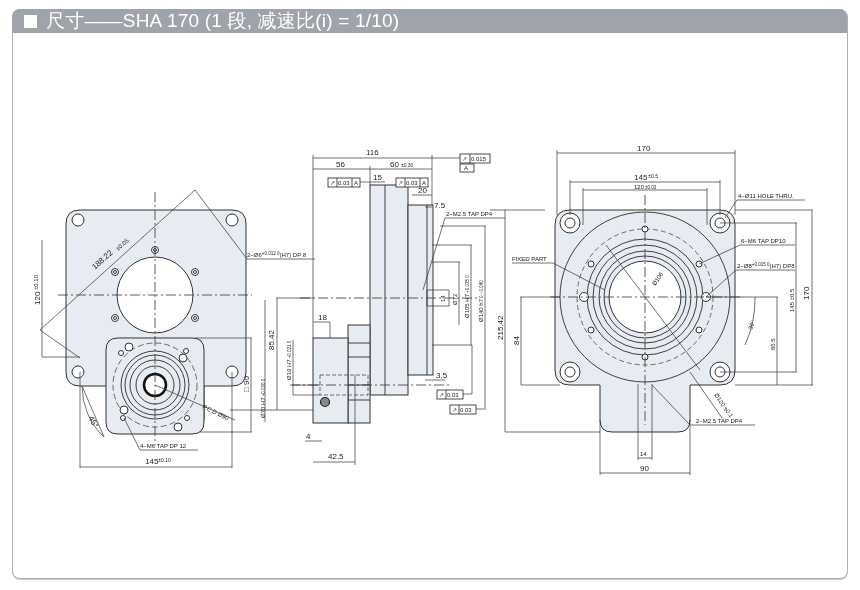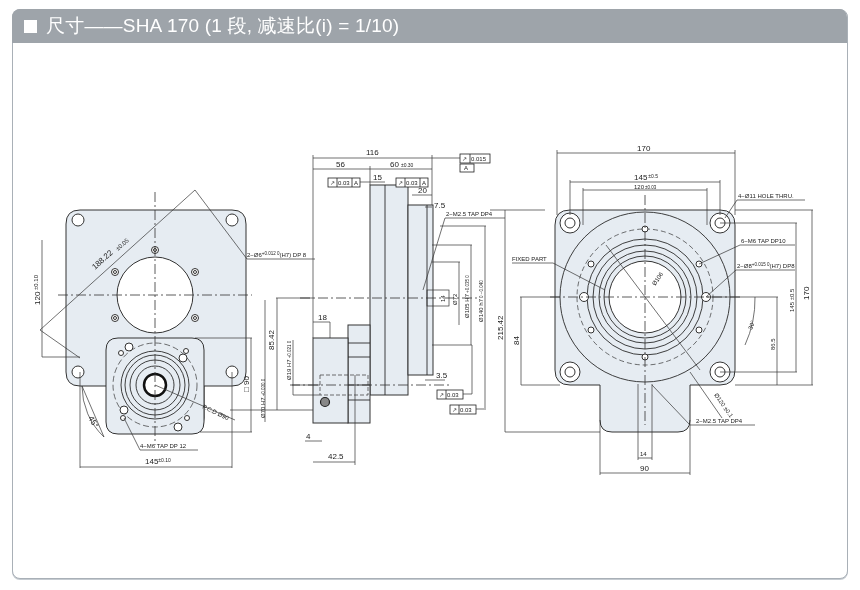--- a/index.html
+++ b/index.html
@@ -1,18 +1,18 @@
 <!DOCTYPE html>
 <html><head>
 <meta charset="utf-8">
 <style>
   html,body{margin:0;padding:0;background:#fff;}
   body{width:860px;height:590px;position:relative;overflow:hidden;font-family:"Liberation Sans",sans-serif;}
   .frame{position:absolute;left:12px;top:9px;width:834px;height:568px;border:1.5px solid #a9b0b7;border-radius:8px;background:#fff;box-shadow:0 1px 0 #c5cbd1;}
-  .header{position:absolute;left:12px;top:9px;width:835px;height:34px;background:#9ea4aa;border-radius:8px 8px 0 0;display:flex;align-items:center;}
+  .header{position:absolute;left:12px;top:9px;width:835px;height:24px;background:#9ea4aa;border-radius:8px 8px 0 0;display:flex;align-items:center;}
   .header .sq{width:13px;height:13px;background:#fff;margin-left:12px;margin-right:9px;}
   .header .title{color:#fff;font-size:19px;letter-spacing:0.2px;}
   svg{position:absolute;left:0;top:0;}
   .t{font-family:"Liberation Sans",sans-serif;fill:#222;}
 </style>
 </head>
 <body>
 
 <div class="frame"></div>
 <div class="header">

